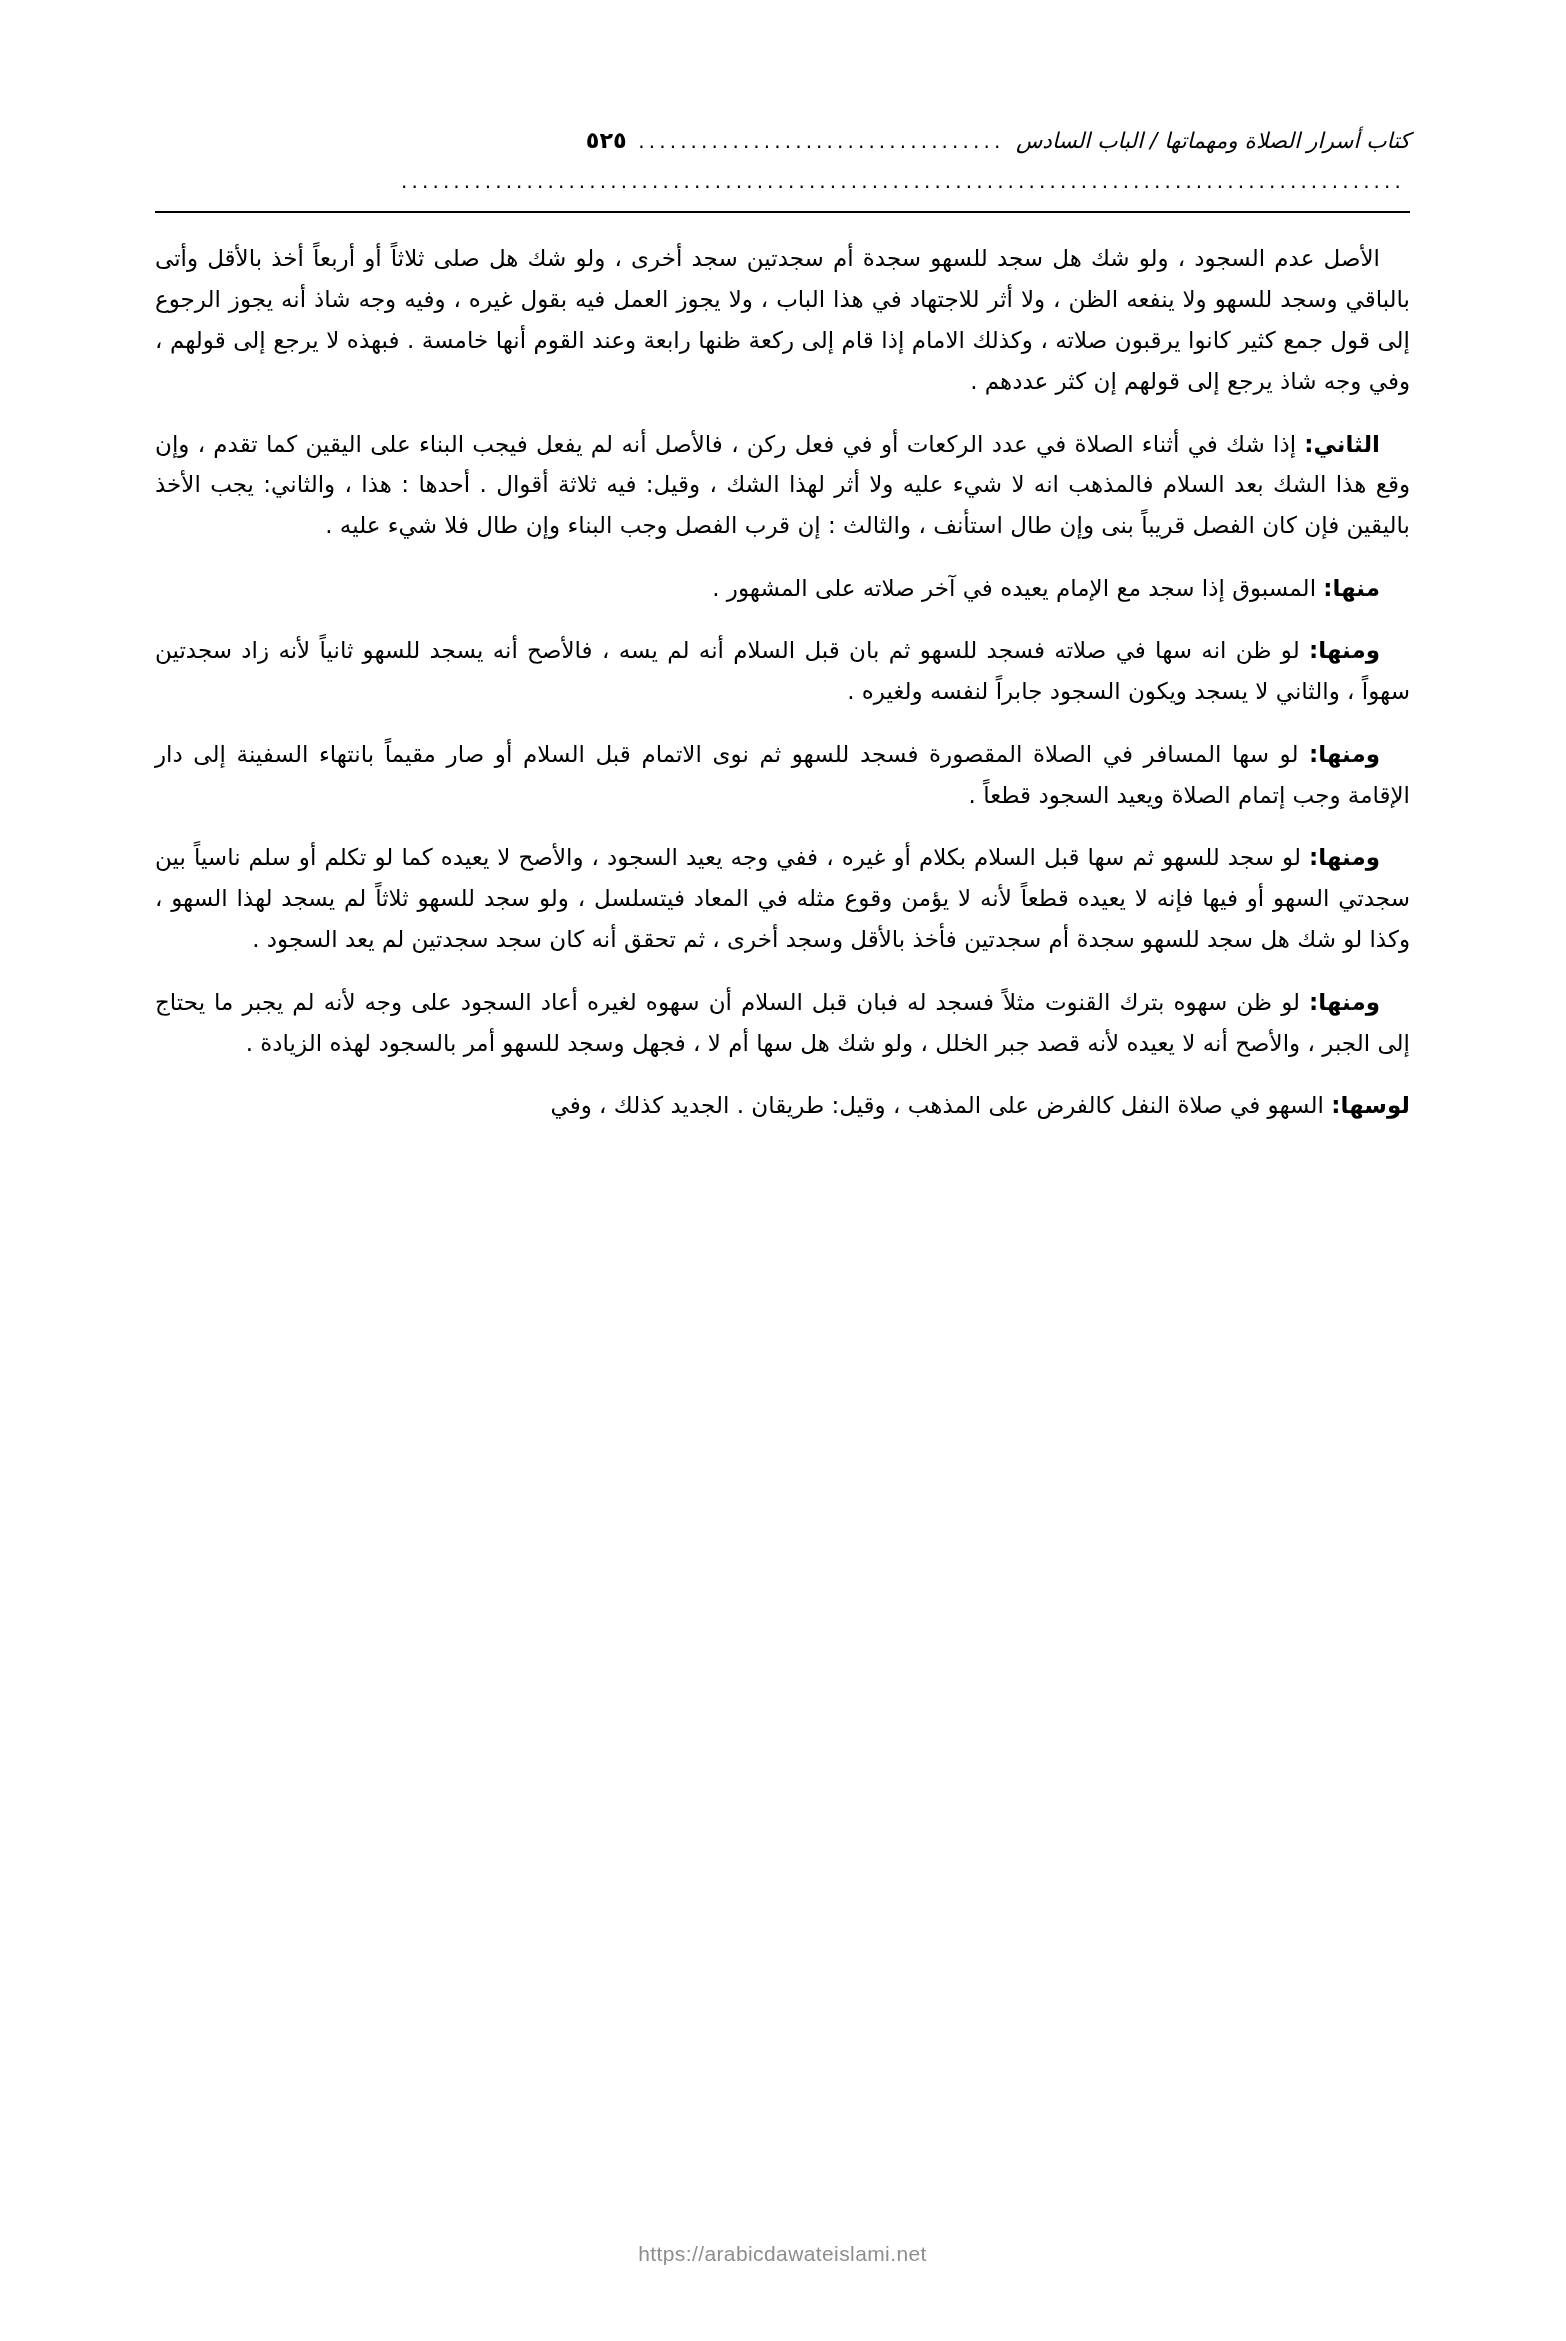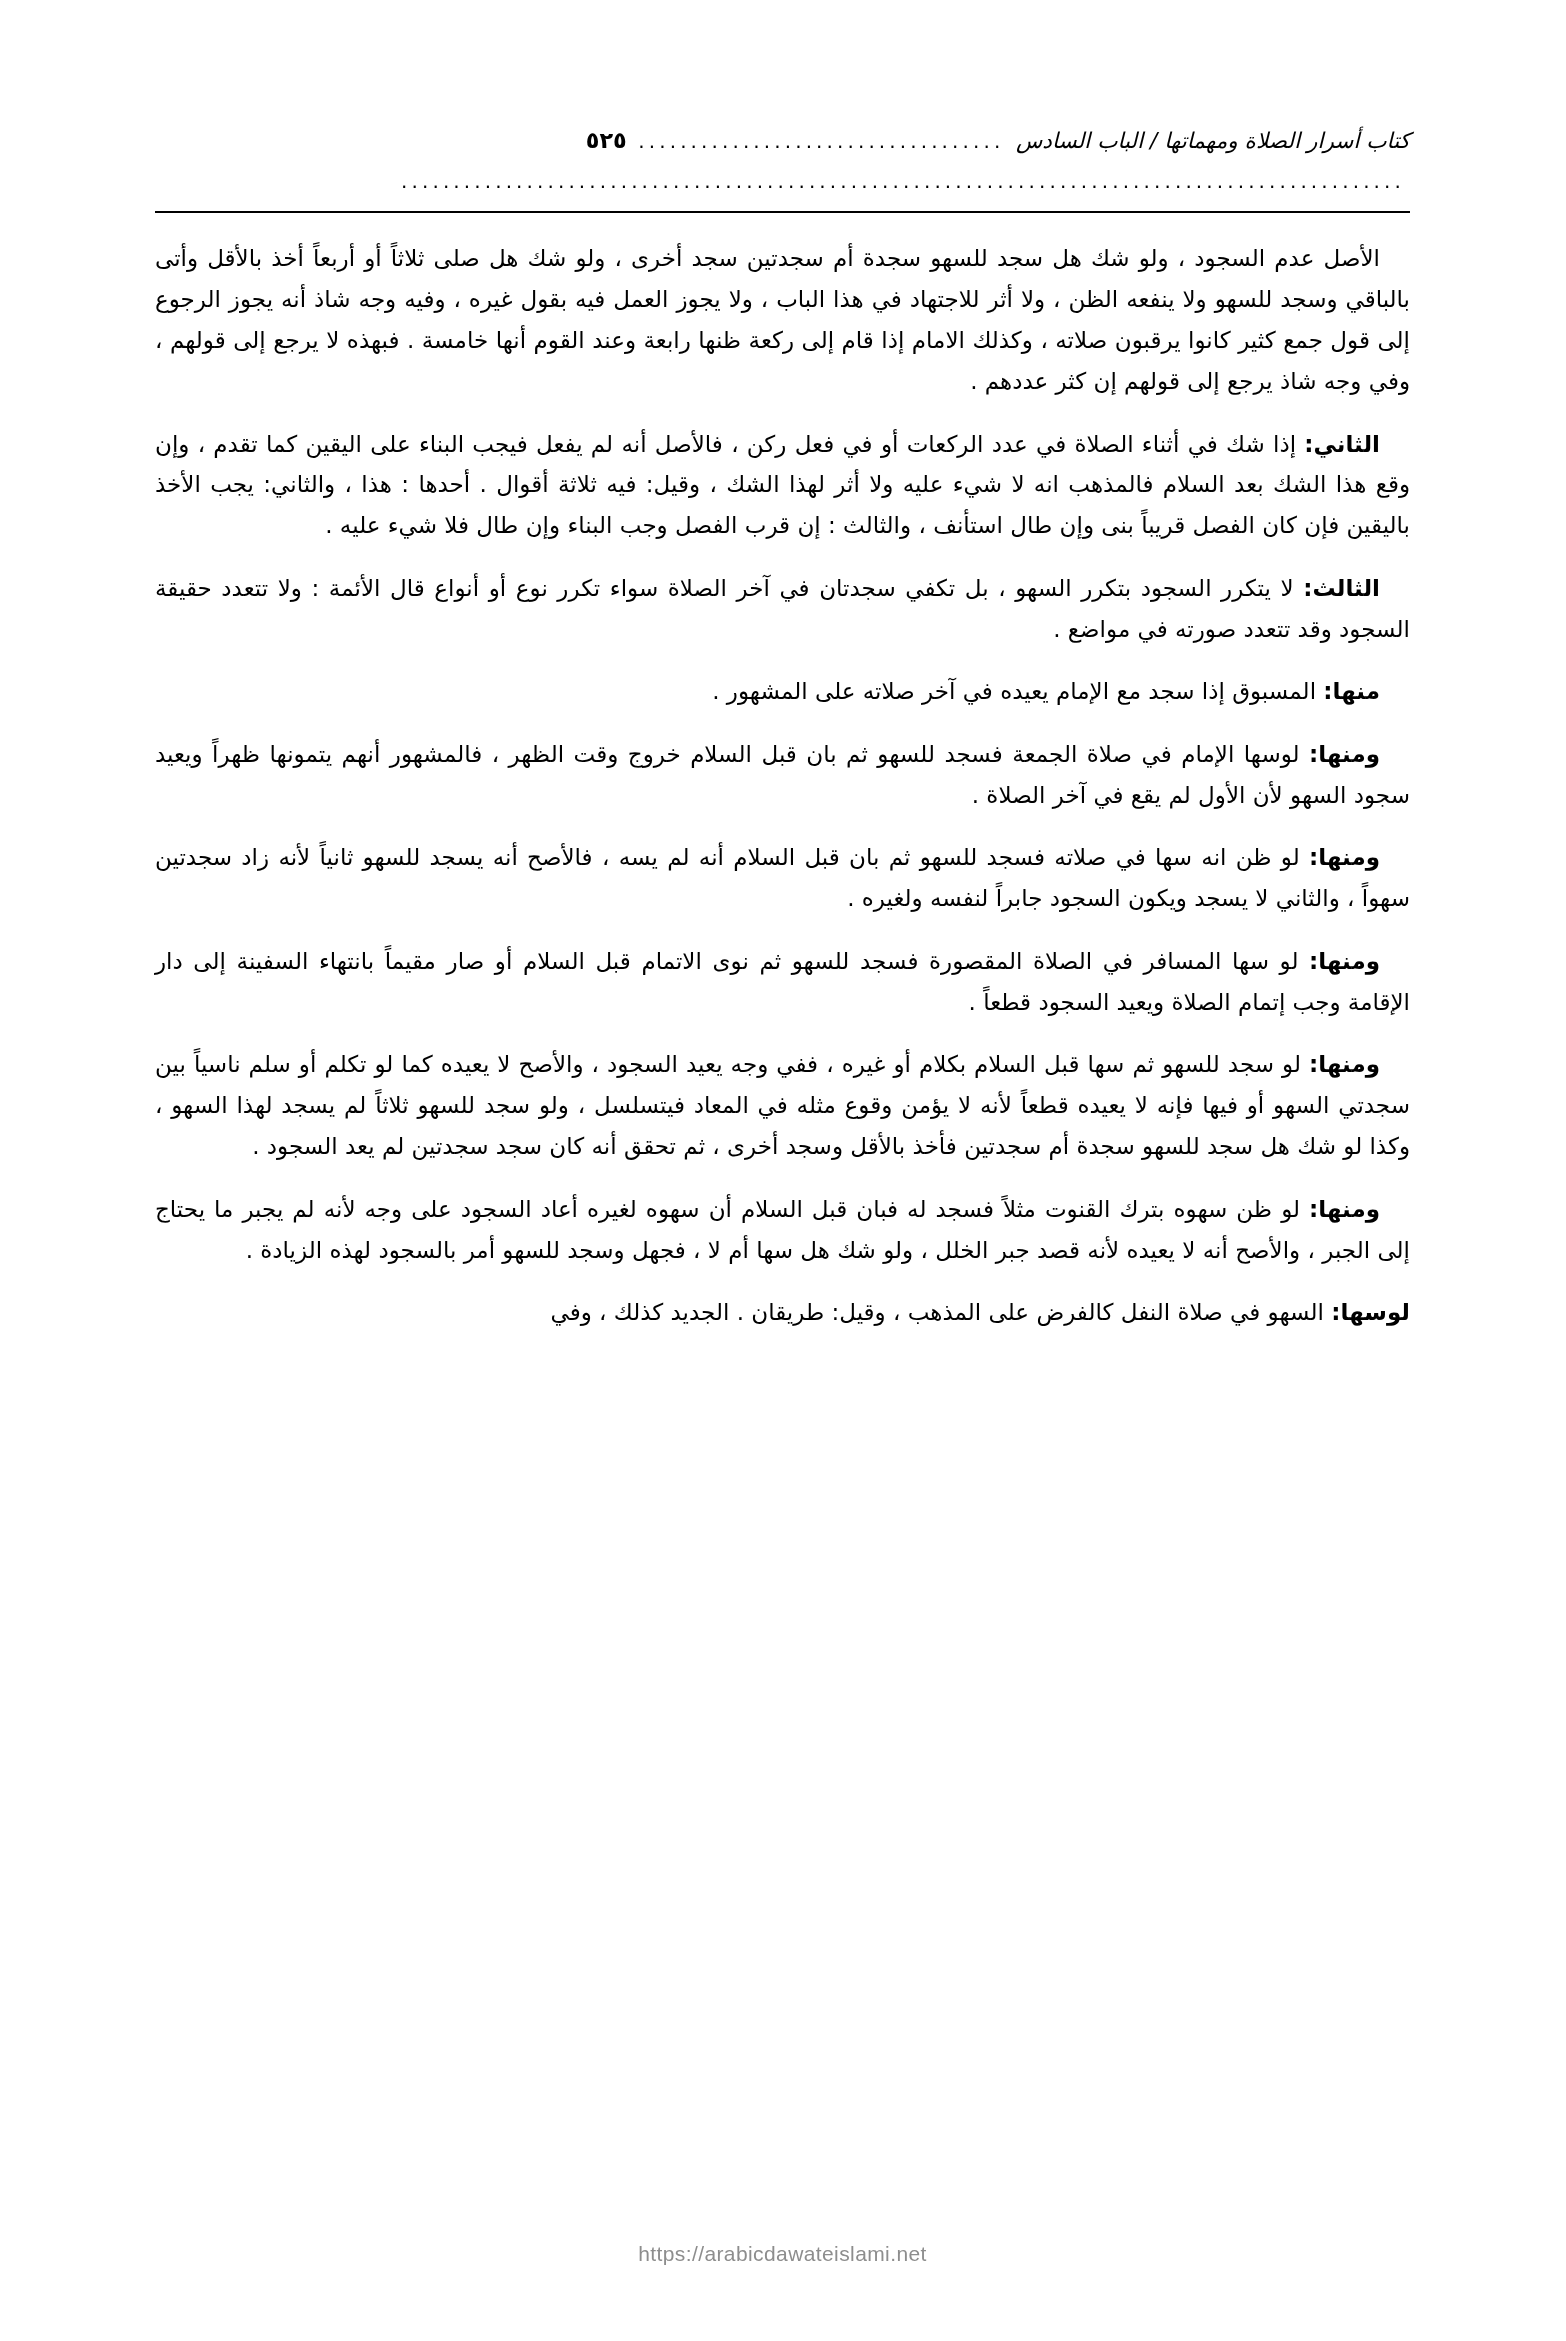--- a/index.html
+++ b/index.html
@@ -120,25 +120,23 @@
     <div class="header-dots-2">................................................................................................</div>
 
     <hr class="rule">
 
     <div class="body">
 
       <p class="para"><span>الأصل عدم السجود ، ولو شك هل سجد للسهو سجدة أم سجدتين سجد أخرى ، ولو شك هل صلى ثلاثاً أو أربعاً أخذ بالأقل وأتى بالباقي وسجد للسهو ولا ينفعه الظن ، ولا أثر للاجتهاد في هذا الباب ، ولا يجوز العمل فيه بقول غيره ، وفيه وجه شاذ أنه يجوز الرجوع إلى قول جمع كثير كانوا يرقبون صلاته ، وكذلك الامام إذا قام إلى ركعة ظنها رابعة وعند القوم أنها خامسة . فبهذه لا يرجع إلى قولهم ، وفي وجه شاذ يرجع إلى قولهم إن كثر عددهم .</span></p>
 
       <p class="para"><span class="b">الثاني:</span><span> إذا شك في أثناء الصلاة في عدد الركعات أو في فعل ركن ، فالأصل أنه لم يفعل فيجب البناء على اليقين كما تقدم ، وإن وقع هذا الشك بعد السلام فالمذهب انه لا شيء عليه ولا أثر لهذا الشك ، وقيل: فيه ثلاثة أقوال . أحدها : هذا ، والثاني: يجب الأخذ باليقين فإن كان الفصل قريباً بنى وإن طال استأنف ، والثالث : إن قرب الفصل وجب البناء وإن طال فلا شيء عليه .</span></p>
 
-      <p class="para"><span class="b">الثالث:</span><span> لا يتكرر السجود بتكرر السهو ، بل تكفي سجدتان في آخر الصلاة سواء تكرر نوع أو أنواع قال الأئمة : ولا تتعدد حقيقة السجود وقد تتعدد صورته في مواضع .</span></p>
 
       <p class="para"><span class="b">منها:</span><span> المسبوق إذا سجد مع الإمام يعيده في آخر صلاته على المشهور .</span></p>
 
-      <p class="para"><span class="b">ومنها:</span><span> لوسها الإمام في صلاة الجمعة فسجد للسهو ثم بان قبل السلام خروج وقت الظهر ، فالمشهور أنهم يتمونها ظهراً ويعيد سجود السهو لأن الأول لم يقع في آخر الصلاة .</span></p>
 
       <p class="para"><span class="b">ومنها:</span><span> لو ظن انه سها في صلاته فسجد للسهو ثم بان قبل السلام أنه لم يسه ، فالأصح أنه يسجد للسهو ثانياً لأنه زاد سجدتين سهواً ، والثاني لا يسجد ويكون السجود جابراً لنفسه ولغيره .</span></p>
 
       <p class="para"><span class="b">ومنها:</span><span> لو سها المسافر في الصلاة المقصورة فسجد للسهو ثم نوى الاتمام قبل السلام أو صار مقيماً بانتهاء السفينة إلى دار الإقامة وجب إتمام الصلاة ويعيد السجود قطعاً .</span></p>
 
       <p class="para"><span class="b">ومنها:</span><span> لو سجد للسهو ثم سها قبل السلام بكلام أو غيره ، ففي وجه يعيد السجود ، والأصح لا يعيده كما لو تكلم أو سلم ناسياً بين سجدتي السهو أو فيها فإنه لا يعيده قطعاً لأنه لا يؤمن وقوع مثله في المعاد فيتسلسل ، ولو سجد للسهو ثلاثاً لم يسجد لهذا السهو ، وكذا لو شك هل سجد للسهو سجدة أم سجدتين فأخذ بالأقل وسجد أخرى ، ثم تحقق أنه كان سجد سجدتين لم يعد السجود .</span></p>
 
       <p class="para"><span class="b">ومنها:</span><span> لو ظن سهوه بترك القنوت مثلاً فسجد له فبان قبل السلام أن سهوه لغيره أعاد السجود على وجه لأنه لم يجبر ما يحتاج إلى الجبر ، والأصح أنه لا يعيده لأنه قصد جبر الخلل ، ولو شك هل سها أم لا ، فجهل وسجد للسهو أمر بالسجود لهذه الزيادة .</span></p>
 
       <p class="para noindent lastright"><span class="b">لوسها:</span><span> السهو في صلاة النفل كالفرض على المذهب ، وقيل: طريقان . الجديد كذلك ، وفي</span></p>

